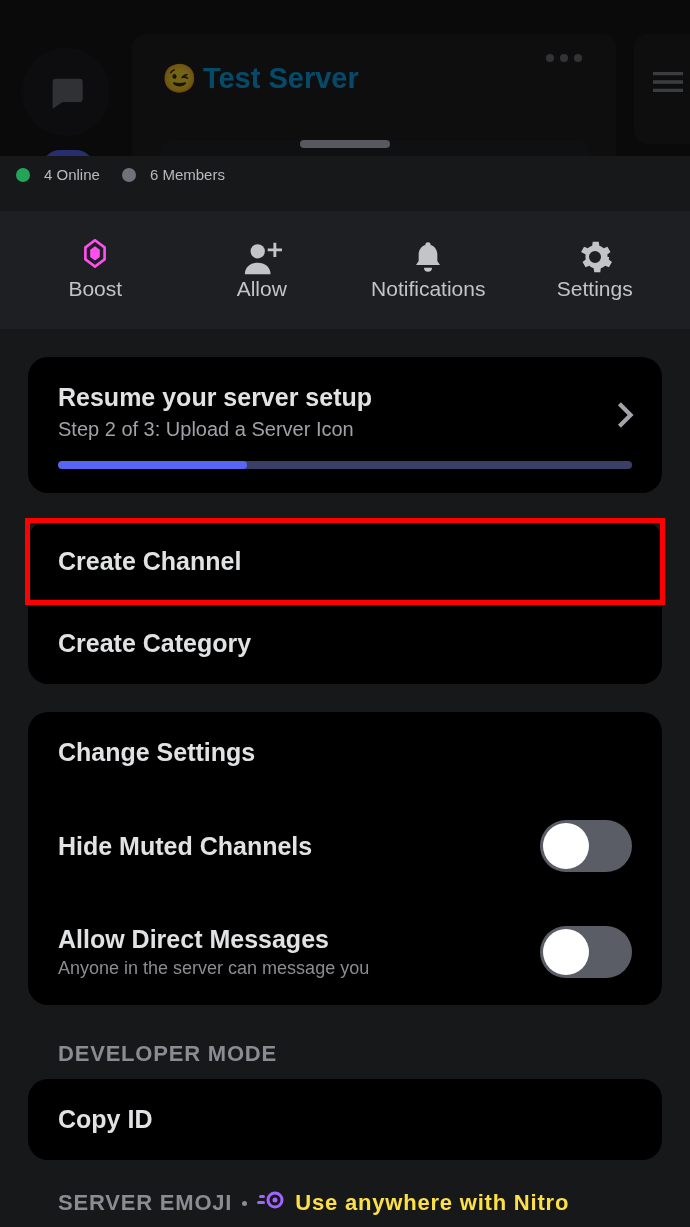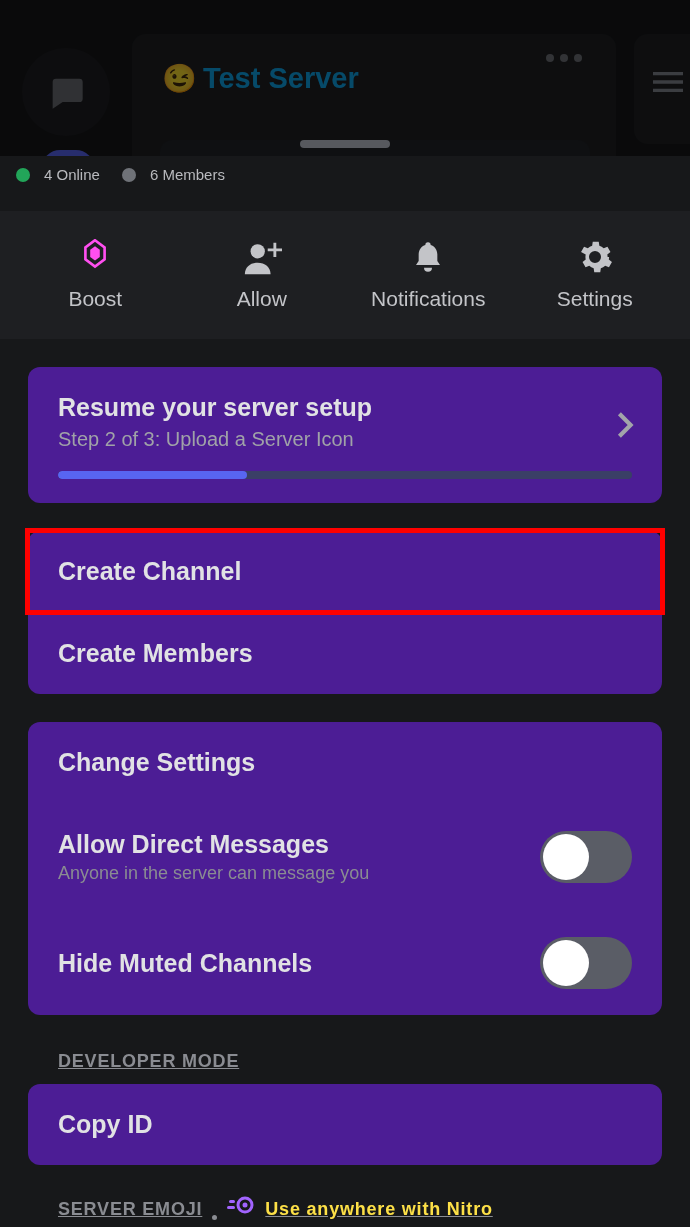--- a/index.html
+++ b/index.html
@@ -27,43 +27,43 @@
 
     
     .sheet { position: absolute; top: 156px; left: 0; right: 0; bottom: 0; background: #17181a; }
 
     .stats { padding: 10px 16px 0 16px; display: flex; align-items: center; gap: 14px; color: #b9babe; font-size: 15px; }
     .dot-green, .dot-gray { width: 14px; height: 14px; border-radius: 50%; display: inline-block; }
     .dot-green { background: #22a559; }
     .dot-gray { background: #6f7278; }
 
     .actions { margin-top: 28px; padding: 26px 12px 28px 12px; display: flex; justify-content: space-between; background: #1e1f22; }
-    .action { flex: 1; display: flex; flex-direction: column; align-items: center; gap: 10px; color: #c3c4c8; }
+    .action { flex: 1; display: flex; flex-direction: column; align-items: center; color: #c3c4c8; }
     .action .ic { height: 40px; display: flex; align-items: center; justify-content: center; }
     .action .label { font-size: 21px; }
 
     .content { padding: 28px; background: #17181a; }
-    .card { background: #4c1d95; border-radius: 12px; margin-bottom: 28px; }
+    .card { background: #000000; border-radius: 20px; margin-bottom: 28px; }
     .row { padding: 26px 30px; display: flex; align-items: center; justify-content: space-between; color: #e1e2e4; font-size: 25px; font-weight: 600; }
     .row + .row { border-top: 1px solid rgba(255,255,255,0); }
     .row .sub-label { display: block; font-weight: 400; font-size: 18px; color: #8a8c92; margin-top: 4px; }
 
     .setup { padding: 26px 30px 18px 30px; position: relative; }
     .setup-title { color: #e1e2e4; font-size: 25px; font-weight: 700; margin-bottom: 6px; }
     .setup-step { color: #a0a2a8; font-size: 20px; }
     .chevron { position: absolute; right: 28px; top: 44px; color: #a2a4aa; }
     .progress { margin: 20px 0 6px 0; height: 8px; border-radius: 4px; background: #3a3f66; position: relative; overflow: hidden; }
     .progress-fill { position: absolute; top: 0; left: 0; bottom: 0; width: 33%; background: #5865f2; border-radius: 4px; }
 
     .highlight { outline: 5px solid #ff0000; outline-offset: -2px; }
 
     .toggle { width: 92px; height: 52px; border-radius: 26px; background: #5a5d66; position: relative; }
     .toggle .knob { position: absolute; top: 3px; left: 3px; width: 46px; height: 46px; border-radius: 50%; background: #fff; }
 
-    .section-hdr { padding: 8px 28px 12px 30px; color: #8a8c92; font-weight: 700; font-size: 18px; letter-spacing: 0.8px; display: flex; align-items: flex-end; gap: 10px; text-decoration: underline; }
+    .section-hdr { padding: 8px 28px 12px 30px; color: #8a8c92; font-weight: 700; font-size: 22px; letter-spacing: 0.8px; display: flex; align-items: center; gap: 10px; }
     .nitro-txt { color: #fde047; font-weight: 700; }
     .nitro-ic svg { width: 28px; height: 20px; }
     .bullet { width: 5px; height: 5px; border-radius: 50%; background: #8a8c92; }
   </style>
 </head>
 <body>
 
 <div class="backdrop"></div>
 
 <div class="top-area">
@@ -158,39 +158,39 @@
           <div class="progress-fill"></div>
         </div>
       </div>
     </div>
 
     <div class="card">
       <div class="row highlight">
         <span>Create Channel</span>
       </div>
       <div class="row">
-        <span>Create Members</span>
+        <span>Create Category</span>
       </div>
     </div>
 
     <div class="card">
       <div class="row">
         <span>Change Settings</span>
+      </div>
+      <div class="row">
+        <span>Hide Muted Channels</span>
+        <div class="toggle">
+            <div class="knob"></div>
+          </div>
       </div>
       <div class="row">
         <div>
           <span>Allow Direct Messages</span>
           <span class="sub-label">Anyone in the server can message you</span>
         </div>
-        <div class="toggle">
-            <div class="knob"></div>
-          </div>
-      </div>
-      <div class="row">
-        <span>Hide Muted Channels</span>
         <div class="toggle">
             <div class="knob"></div>
           </div>
       </div>
     </div>
 
     <div class="section-hdr">
       <span>DEVELOPER MODE</span>
     </div>
     <div class="card" style="margin-bottom:22px">

